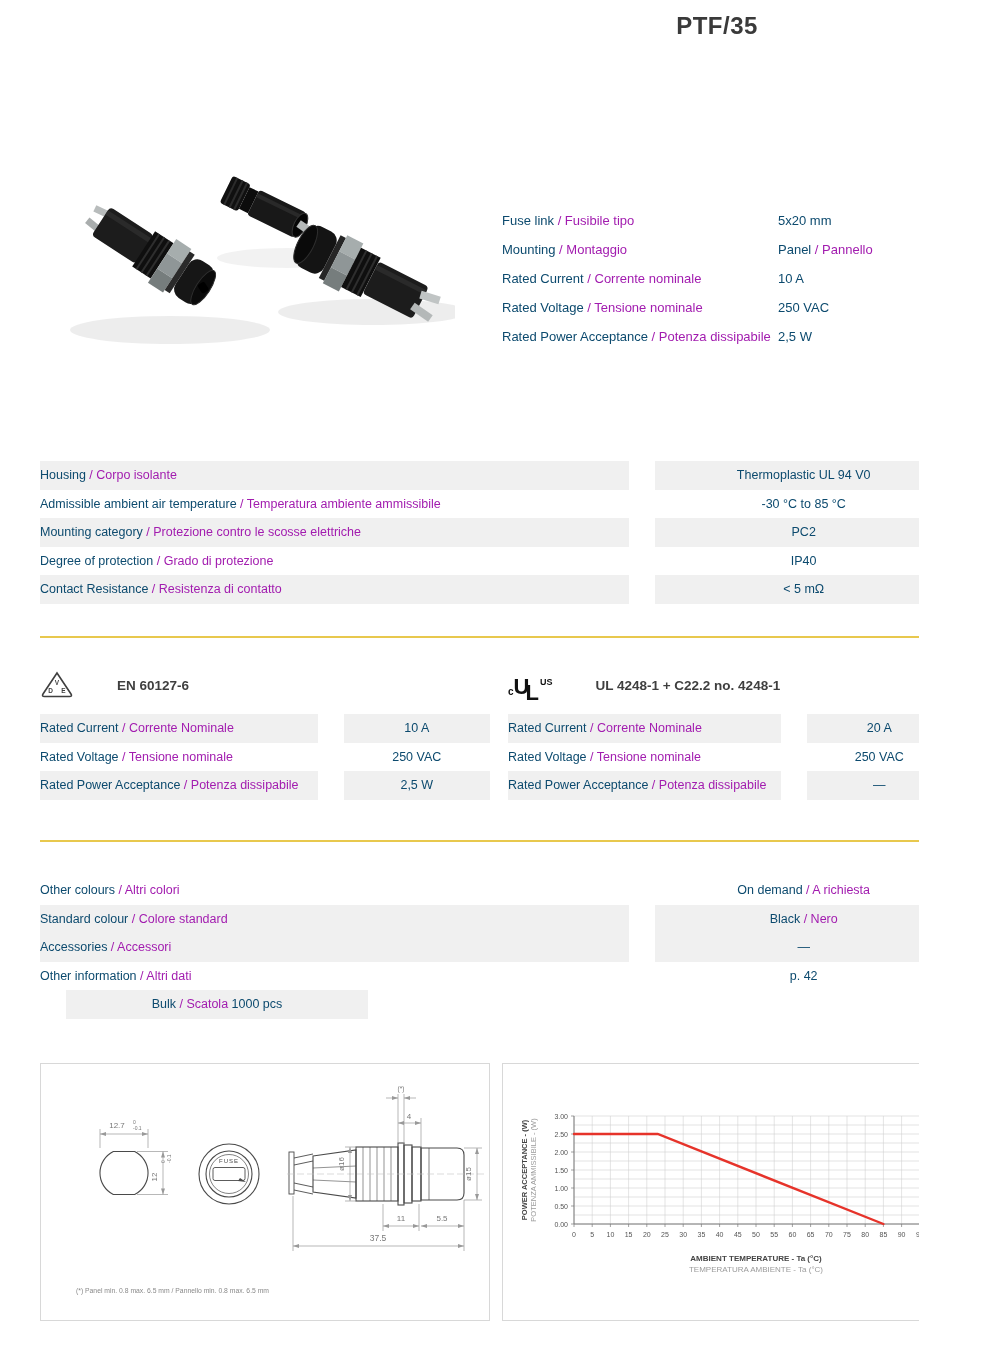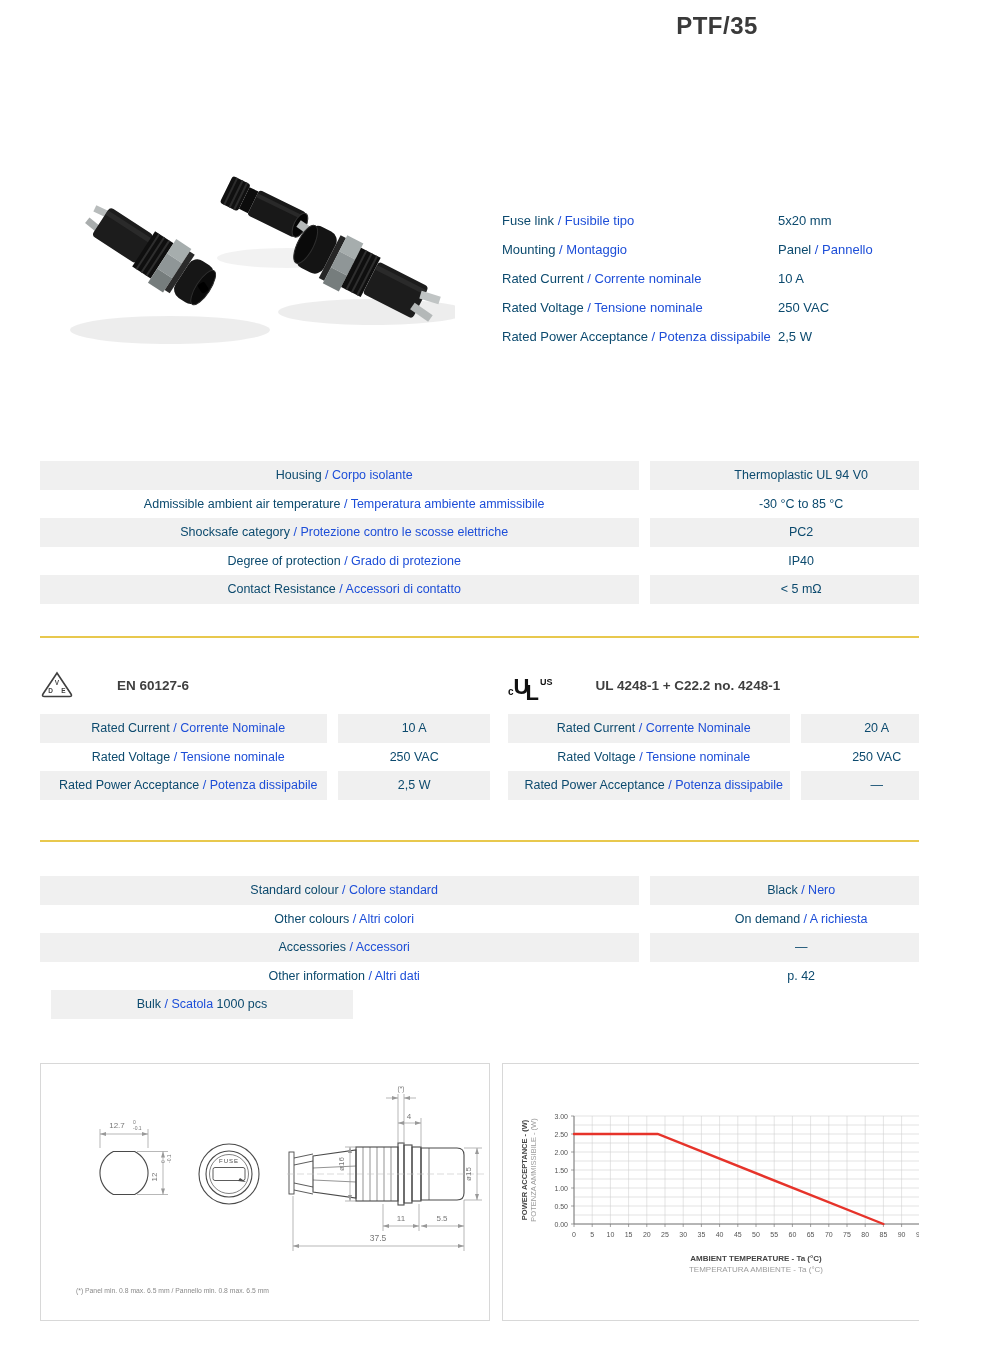--- a/index.html
+++ b/index.html
@@ -1,33 +1,33 @@
 <!DOCTYPE html>
 <html><head>
 <meta charset="utf-8">
 <style>
   html,body{margin:0;padding:0;background:#fff;}
   .page{position:relative;width:919px;height:1371px;background:#fff;
         font-family:"Liberation Sans",sans-serif;color:#3f3f3f;overflow:hidden;}
   .t-dark{color:#0c4a6e;}
-  .t-gray{color:#1d4ed8;}
+  .t-gray{color:#a21caf;}
   .page-title{position:absolute;left:482px;top:12px;width:470px;text-align:center;
               font-size:24px;font-weight:bold;color:#3a3a3a;letter-spacing:.5px;}
   
   .photo{position:absolute;left:55px;top:120px;}
   
   .specs{position:absolute;left:502px;top:206px;width:450px;}
   .spec-row{display:flex;height:29px;line-height:29px;font-size:13px;}
   .spec-row .sl{width:276px;white-space:nowrap;}
   .spec-row .sv{flex:1;white-space:nowrap;}
   
   .dtable{position:absolute;left:40px;width:912px;}
   .trow{display:flex;height:28.5px;line-height:28.5px;font-size:12.5px;}
-  .trow .lbl{width:600px;padding-left:9px;box-sizing:border-box;white-space:nowrap;overflow:hidden;text-align:center;}
-  .trow .val{width:302px;margin-left:11px;text-align:center;white-space:nowrap;}
+  .trow .lbl{width:600px;box-sizing:border-box;white-space:nowrap;overflow:hidden;}
+  .trow .val{width:302px;margin-left:26px;text-align:center;white-space:nowrap;}
   .trow.alt .lbl,.trow.alt .val{background:#f0f0f0;}
   
   .divider{position:absolute;left:40px;width:912px;height:2px;background:#e8c84e;}
   
   .cert{position:absolute;top:668px;}
   .cert-head{display:flex;align-items:center;height:34px;gap:9px;}
   .cert-title{font-size:13.5px;font-weight:bold;color:#3f3f3f;white-space:nowrap;padding-left:34px;}
   .cert-table{margin-top:12px;}
   .cert .trow .lbl{width:288px;}
   .cert .trow .val{width:152px;}
@@ -130,29 +130,29 @@
   <div class="dtable" style="top:461px;">
     <div class="trow alt">
       <div class="lbl"><span class="t-dark">Housing</span><span class="t-gray"> / Corpo isolante</span></div>
       <div class="val"><span class="t-dark">Thermoplastic UL 94 V0</span></div>
     </div>
     <div class="trow">
       <div class="lbl"><span class="t-dark">Admissible ambient air temperature</span><span class="t-gray"> / Temperatura ambiente ammissibile</span></div>
       <div class="val"><span class="t-dark">-30 °C to 85 °C</span></div>
     </div>
     <div class="trow alt">
-      <div class="lbl"><span class="t-dark">Shocksafe category</span><span class="t-gray"> / Protezione contro le scosse elettriche</span></div>
+      <div class="lbl"><span class="t-dark">Mounting category</span><span class="t-gray"> / Protezione contro le scosse elettriche</span></div>
       <div class="val"><span class="t-dark">PC2</span></div>
     </div>
     <div class="trow">
       <div class="lbl"><span class="t-dark">Degree of protection</span><span class="t-gray"> / Grado di protezione</span></div>
       <div class="val"><span class="t-dark">IP40</span></div>
     </div>
     <div class="trow alt">
-      <div class="lbl"><span class="t-dark">Contact Resistance</span><span class="t-gray"> / Accessori di contatto</span></div>
+      <div class="lbl"><span class="t-dark">Contact Resistance</span><span class="t-gray"> / Resistenza di contatto</span></div>
       <div class="val"><span class="t-dark">&lt; 5 mΩ</span></div>
     </div>
   </div>
 
   <div class="divider" style="top:636px;"></div>
 
   <div class="cert cert-l" style="left:40px;width:450px;">
     <div class="cert-head">
       <svg width="34" height="28" viewBox="0 0 34 28">
         <path d="M17 2 L31 23 Q32.5 25.5 29.5 25.5 L4.5 25.5 Q1.5 25.5 3 23 Z" fill="none" stroke="#3f3f3f" stroke-width="1.6"></path>
@@ -200,27 +200,27 @@
       <div class="trow alt">
         <div class="lbl"><span class="t-dark">Rated Power Acceptance</span><span class="t-gray"> / Potenza dissipabile</span></div>
         <div class="val"><span class="t-dark">—</span></div>
       </div>
     </div>
   </div>
 
   <div class="divider" style="top:840px;"></div>
 
   <div class="dtable" style="top:876px;">
-    <div class="trow alt">
-      <div class="lbl"><span class="t-dark">Standard colour</span><span class="t-gray"> / Colore standard</span></div>
-      <div class="val"><span class="t-dark">Black</span><span class="t-gray"> / Nero</span><span class="t-dark"></span></div>
-    </div>
     <div class="trow">
       <div class="lbl"><span class="t-dark">Other colours</span><span class="t-gray"> / Altri colori</span></div>
       <div class="val"><span class="t-dark">On demand</span><span class="t-gray"> / A richiesta</span><span class="t-dark"></span></div>
+    </div>
+    <div class="trow alt">
+      <div class="lbl"><span class="t-dark">Standard colour</span><span class="t-gray"> / Colore standard</span></div>
+      <div class="val"><span class="t-dark">Black</span><span class="t-gray"> / Nero</span><span class="t-dark"></span></div>
     </div>
     <div class="trow alt">
       <div class="lbl"><span class="t-dark">Accessories</span><span class="t-gray"> / Accessori</span></div>
       <div class="val"><span class="t-dark">—</span><span class="t-gray"></span><span class="t-dark"></span></div>
     </div>
     <div class="trow">
       <div class="lbl"><span class="t-dark">Other information</span><span class="t-gray"> / Altri dati</span></div>
       <div class="val"><span class="t-dark">p. 42</span><span class="t-gray"></span><span class="t-dark"></span></div>
     </div>
     <div class="trow alt">

